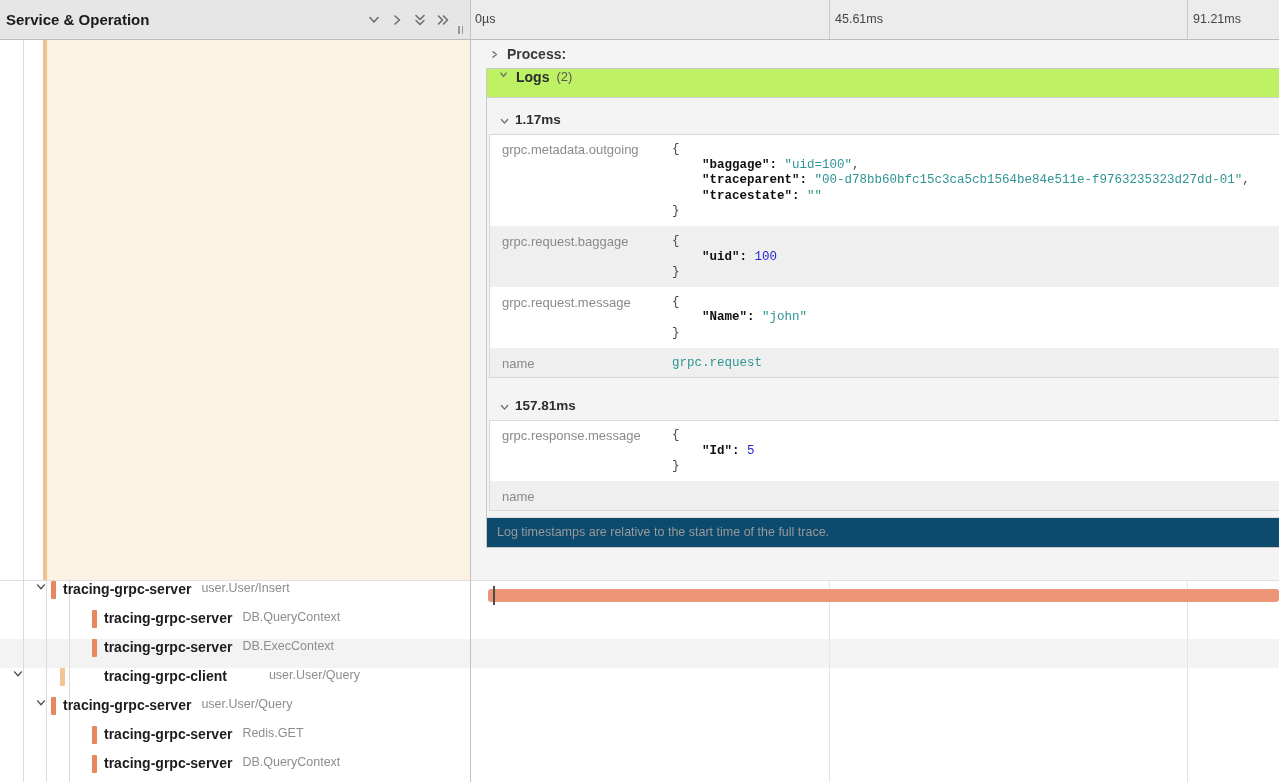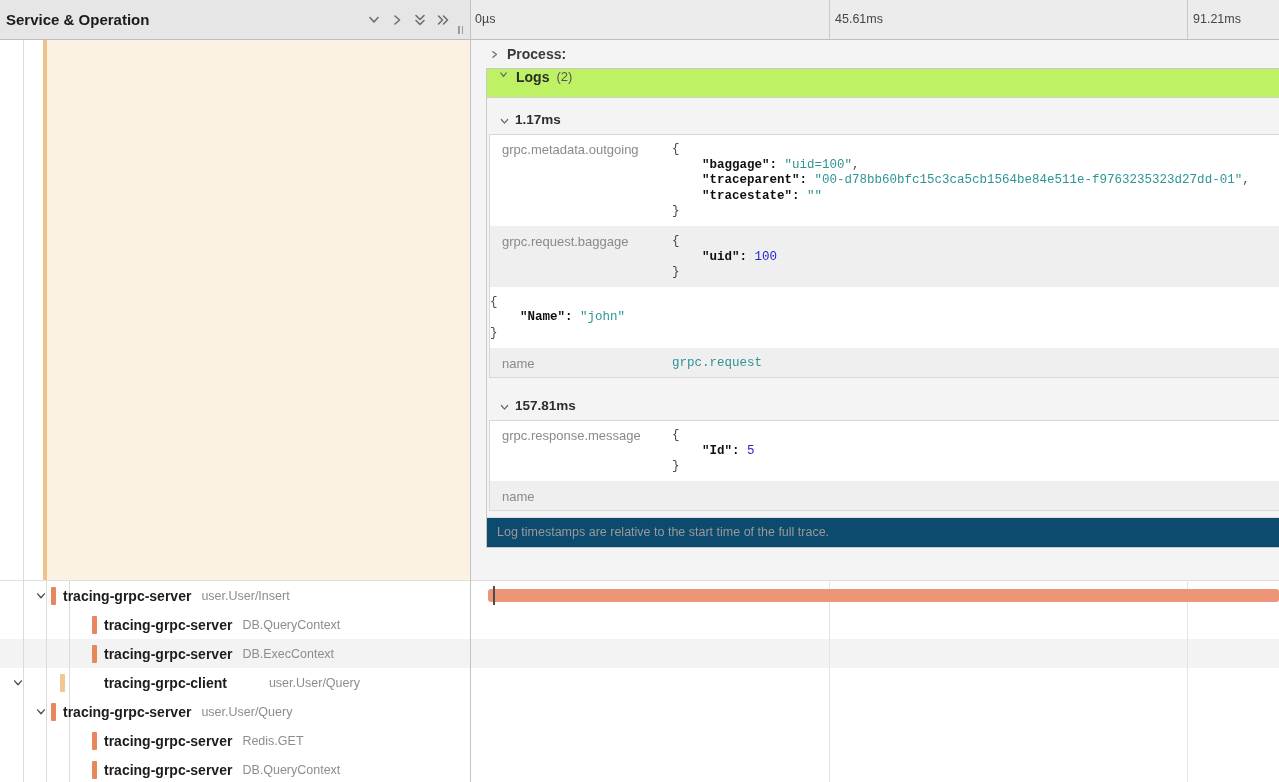--- a/index.html
+++ b/index.html
@@ -54,21 +54,21 @@
   .tok-p{color:#4a4a4a;}
   .logs-note{height:30px;box-sizing:border-box;background:#0c4a6e;border-top:1px solid #dedede;
              display:flex;align-items:center;padding-left:10px;font-size:12.5px;color:#999;}
 
   
   .rows{position:absolute;left:0;top:581px;width:1279px;height:201px;}
   .rows-grid{position:absolute;left:470px;top:0;right:0;bottom:0;z-index:1;}
   .vgrid{position:absolute;top:0;bottom:0;width:1px;background:#e4e4e4;}
   .row{position:relative;height:29px;display:flex;cursor:pointer;}
   .row.alt{background:#f3f3f3;}
-  .row-left{position:relative;z-index:2;width:470px;flex:none;display:flex;align-items:center;box-sizing:border-box;}
+  .row-left{position:relative;z-index:2;width:470px;flex:none;display:flex;box-sizing:border-box;}
   .row-right{position:relative;z-index:2;flex:1;}
   .row-chevron{width:12px;height:12px;margin-right:4px;color:#4f4f4f;flex:none;cursor:pointer;}
   .cbar{width:5px;height:18px;border-radius:1px;margin-right:7px;flex:none;}
   .svc{font-size:14px;font-weight:600;color:#1c1c1c;white-space:nowrap;}
   .op{font-size:12.5px;color:#8d8d8d;margin-left:10px;white-space:nowrap;}
   .span-bar{position:absolute;top:8px;height:13px;border-radius:3px;}
   .log-tick{position:absolute;top:5px;width:2px;height:19px;background:#4c4c4c;}
 </style>
 </head>
 <body>
@@ -140,20 +140,21 @@
 <span>    </span><span class="tok-k">"tracestate":</span><span> </span><span class="tok-s">""</span>
 <span class="tok-p">}</span></div>
               </div>
               <div class="kv-row alt">
                 <div class="kv-key">grpc.request.baggage</div>
                 <div class="kv-val"><span class="tok-p">{</span>
 <span>    </span><span class="tok-k">"uid":</span><span> </span><span class="tok-n">100</span>
 <span class="tok-p">}</span></div>
               </div>
               <div class="kv-row">
+                <div class="kv-key">grpc.request.message</div>
                 <div class="kv-val"><span class="tok-p">{</span>
 <span>    </span><span class="tok-k">"Name":</span><span> </span><span class="tok-s">"john"</span>
 <span class="tok-p">}</span></div>
               </div>
               <div class="kv-row alt">
                 <div class="kv-key">name</div>
                 <div class="kv-val"><span class="tok-s">grpc.request</span></div>
               </div>
             </div>
             <div class="entry-header">

